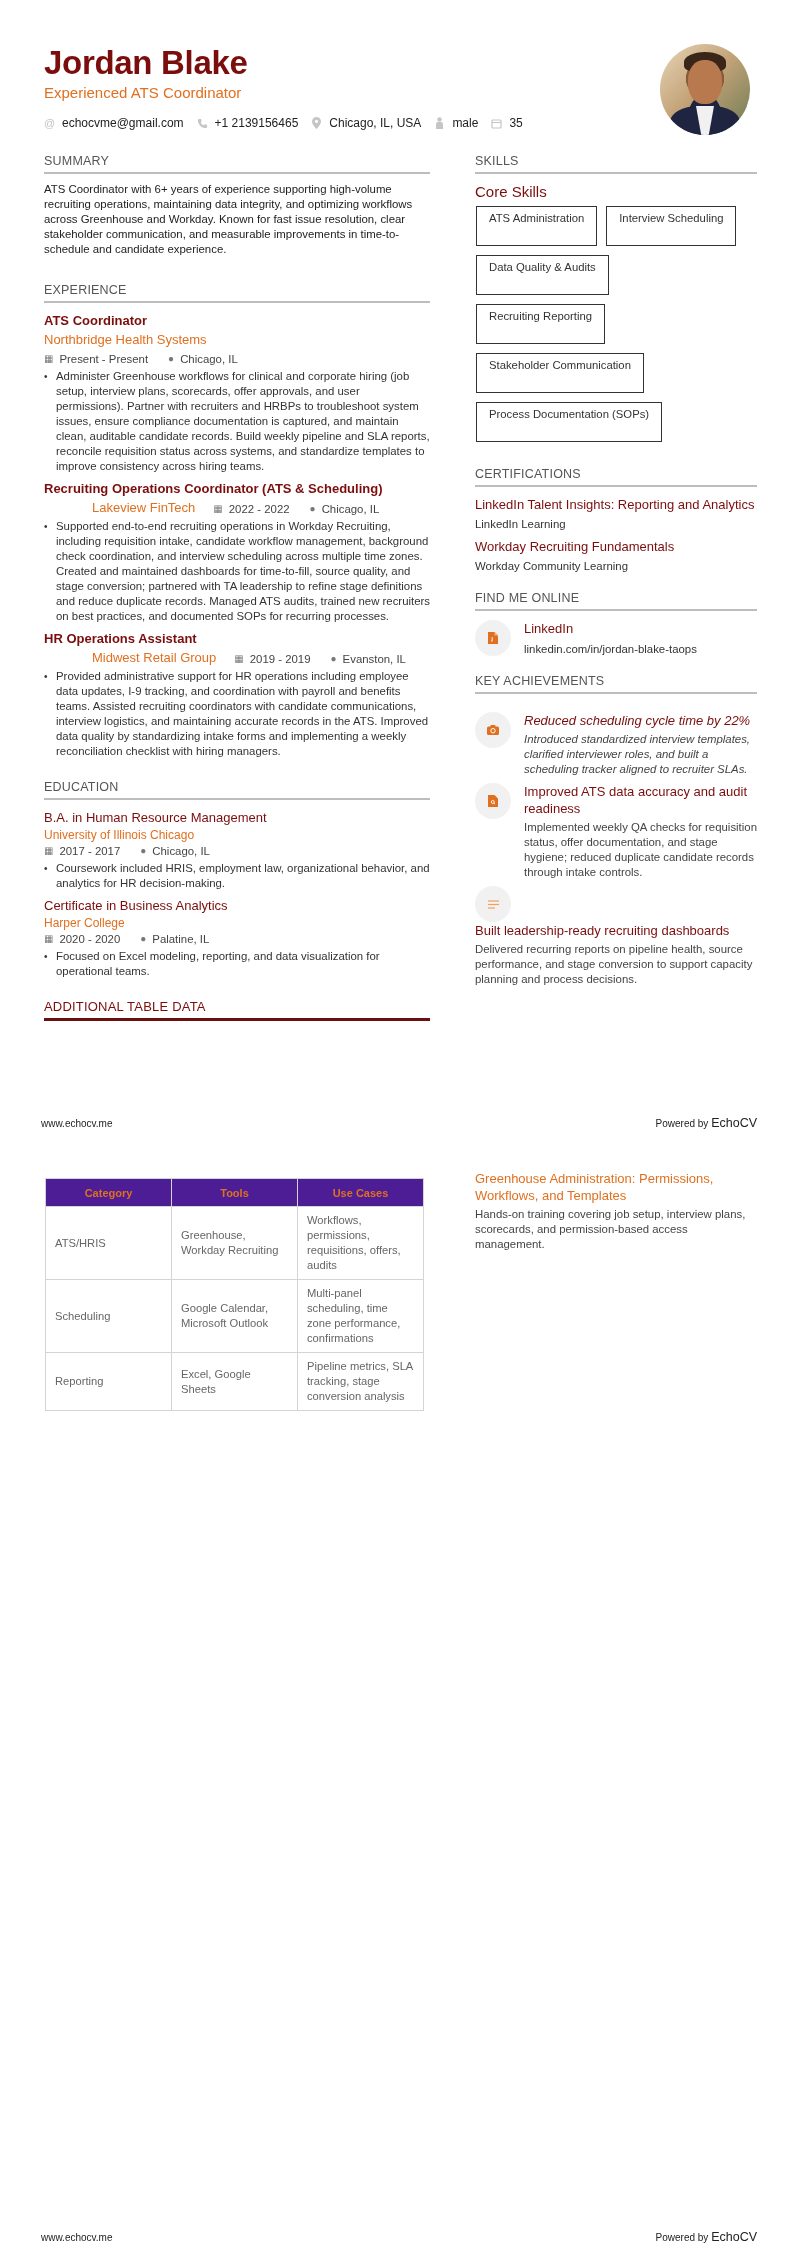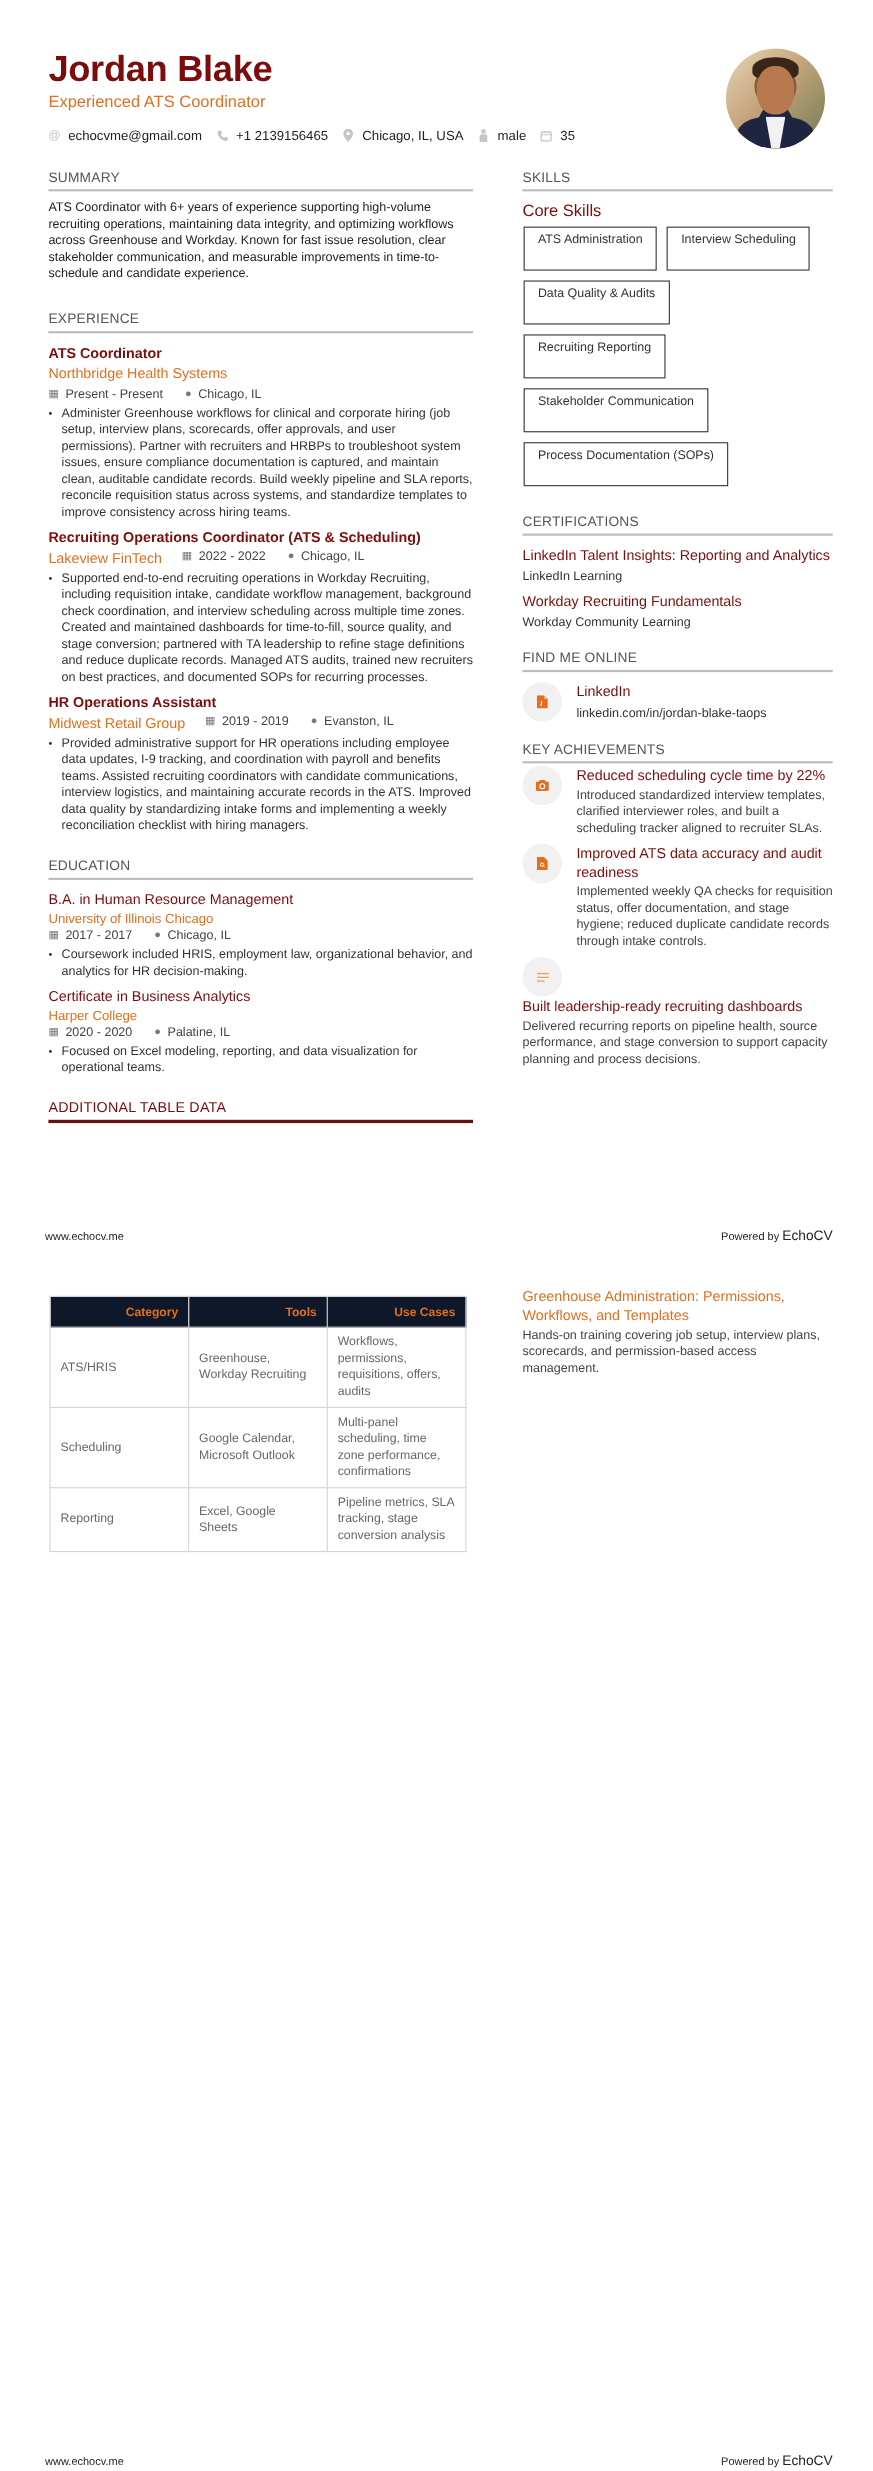--- a/index.html
+++ b/index.html
@@ -43,21 +43,21 @@
   .sec-h.dark { color: #7b0d0d; border-bottom: 3px solid #6a1010; font-size: 13px; }
 
   .para { font-size: 11.4px; line-height: 15px; color: #222; margin-top: 8px; }
   .entry-title { font-size: 13px; font-weight: bold; color: #7b0d0d; line-height: 18px; }
   .entry-title.reg { font-weight: normal; }
   .entry-org { font-size: 13px; color: #e07020; line-height: 19px; }
   .entry-org.sm { font-size: 12px; line-height: 16px; }
   .meta { display: flex; align-items: center; font-size: 11.4px; color: #444; line-height: 16px; }
   .meta .ic { color: #777; margin-right: 6px; font-size: 10px; }
   .meta .gap { width: 20px; }
-  .inline-row { display: flex; align-items: flex-start; }
+  .inline-row { display: flex; align-items: flex-end; margin-left: 48px; }
   .inline-row .entry-org { margin-right: 18px; }
   .bullet { display: flex; font-size: 11.4px; line-height: 15px; color: #333; margin-top: 2px; }
   .bullet .dot { width: 12px; flex: none; font-size: 10px; line-height: 15px; }
 
   .skill-h { font-size: 15px; color: #7b0d0d; margin-top: 8px; line-height: 20px; }
   .chips { display: flex; flex-wrap: wrap; margin-top: 4px; }
   .chip { border: 1px solid #333; font-size: 11.3px; color: #333; padding: 0 12px; height: 40px; line-height: 22px; margin: 0 8px 9px 1px; }
 
   .cert-t { font-size: 13px; color: #7b0d0d; line-height: 18px; }
   .cert-s { font-size: 11.4px; color: #333; line-height: 16px; margin-top: 2px; }
@@ -68,21 +68,21 @@
   .ach-d { font-size: 11.4px; color: #444; line-height: 15px; margin-top: 3px; }
 
   .train-t { font-size: 13px; color: #e07020; line-height: 17px; }
   .train-d { font-size: 11.4px; color: #444; line-height: 15px; margin-top: 3px; }
 
   .footer { position: absolute; left: 41px; width: 716px; display: flex; justify-content: space-between; align-items: baseline; font-size: 10px; color: #222; }
   .footer .brand { font-size: 12.5px; }
 
   
   table { border-collapse: collapse; position: absolute; left: 45px; top: 18px; width: 379px; font-size: 11.2px; }
-  th { background: #0f172a; color: #e07020; font-weight: bold; text-align: right; padding: 6px 9px; border: 1px solid #d4d4d4; height: 28px; font-size: 11px; }
+  th { background: #4c1d95; color: #e07020; font-weight: bold; text-align: center; padding: 6px 9px; border: 1px solid #d4d4d4; height: 28px; font-size: 11px; }
   td { color: #666; padding: 4px 9px; border: 1px solid #d4d4d4; line-height: 15px; vertical-align: middle; }
   td:nth-child(1) { width: 126px; }
   td:nth-child(2) { width: 126px; }
 </style>
 </head>
 <body>
 
 <div class="page page1">
 
   <div class="header">
@@ -285,21 +285,21 @@
         <div>
           <div class="cert-t">LinkedIn</div>
           <div class="cert-s" style="margin-top:3px;">linkedin.com/in/jordan-blake-taops</div>
         </div>
       </div>
     </section>
 
     <section style="margin-top:16px;">
       <div class="sec-h">KEY ACHIEVEMENTS</div>
 
-      <div class="icon-row" style="margin-top:2px;">
+      <div class="icon-row" style="margin-top:18px;font-style:italic;">
         <div class="icon-circ">
           <svg width="12" height="10" viewBox="0 0 12 10">
               <rect x="0" y="1.5" width="12" height="8.5" rx="1.5" fill="#e07020"></rect>
               <rect x="3.5" y="0" width="5" height="2.5" rx="0.8" fill="#e07020"></rect>
               <circle cx="6" cy="5.7" r="2.2" fill="none" stroke="#fff" stroke-width="1"></circle>
             </svg>
         </div>
         <div>
           <div class="ach-t">Reduced scheduling cycle time by 22%</div>
           <div class="ach-d">Introduced standardized interview templates, clarified interviewer roles, and built a scheduling tracker aligned to recruiter SLAs.</div>

